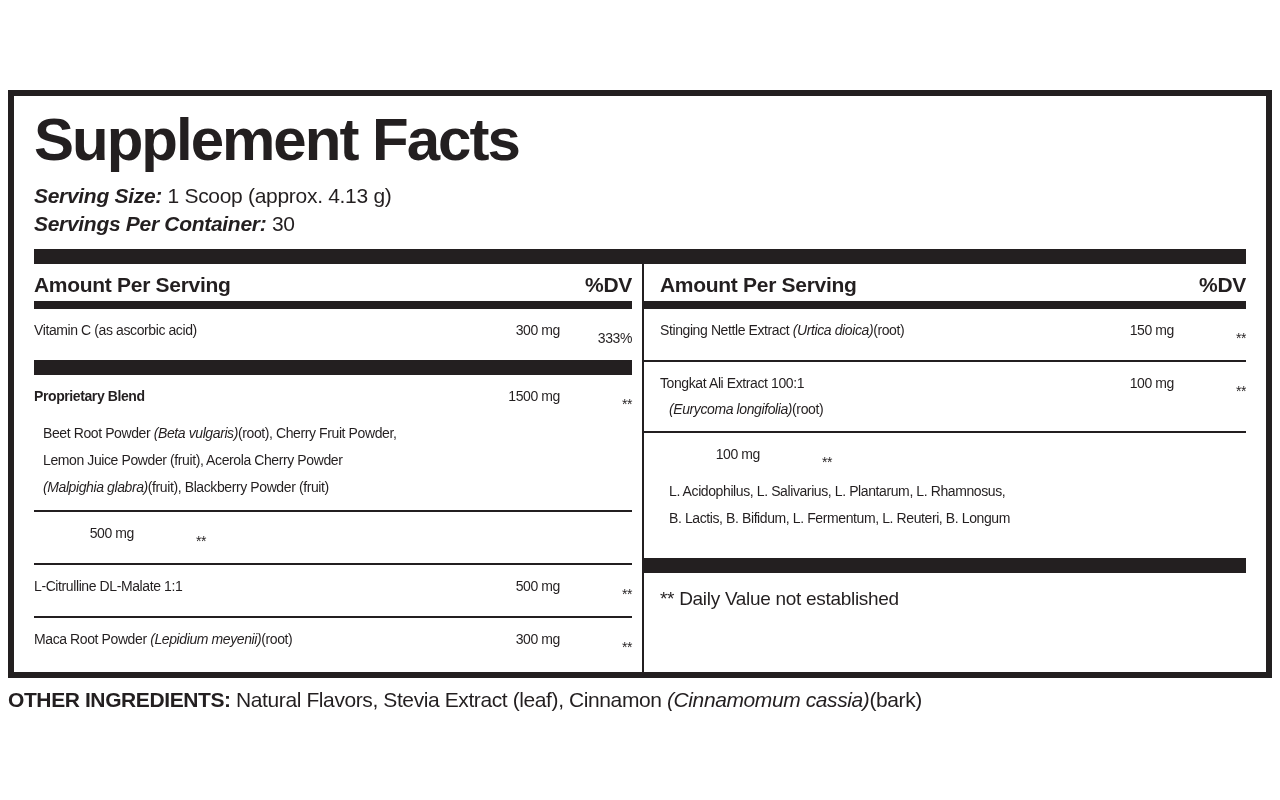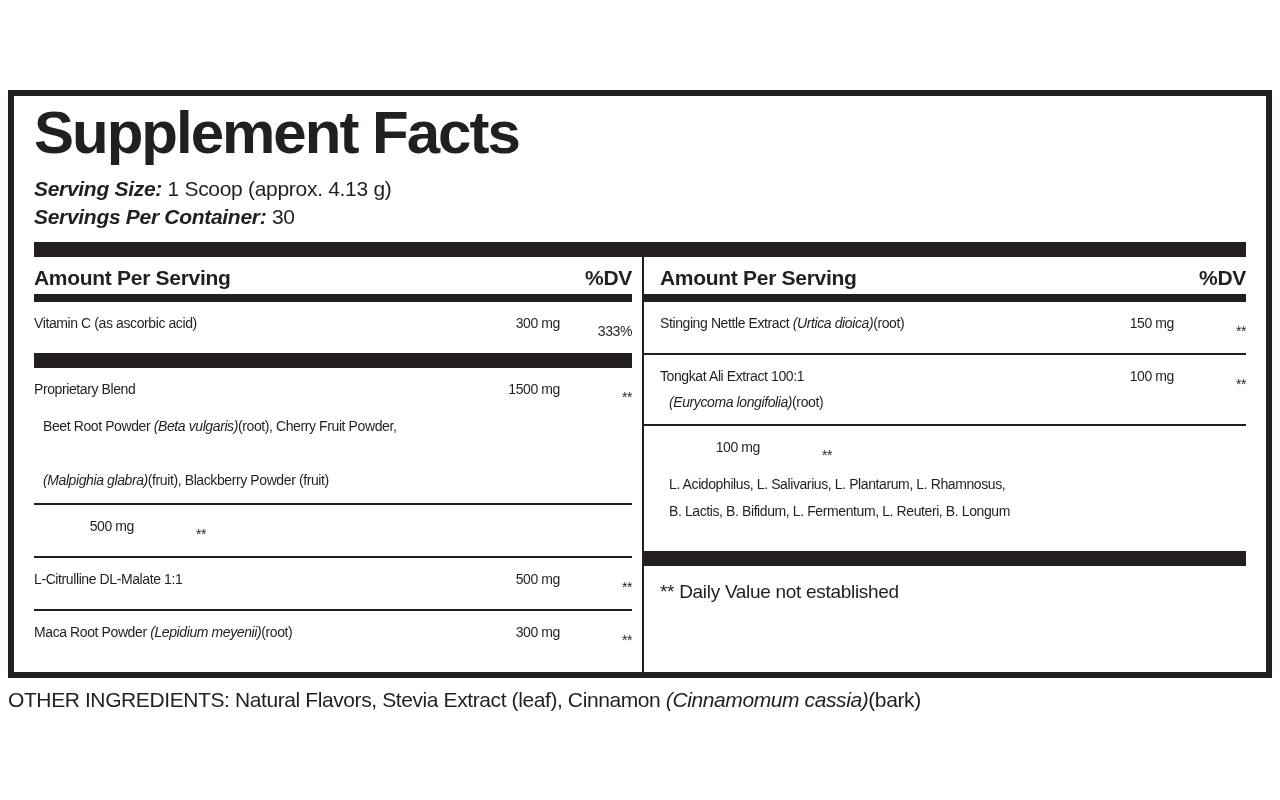--- a/index.html
+++ b/index.html
@@ -14,21 +14,21 @@
   * { box-sizing: border-box; }
 
   .page { position: relative; width: 1280px; height: 800px; }
 
   .facts-box {
     position: absolute;
     left: 8px; top: 90px;
     width: 1264px; height: 588px;
     border: 6px solid #231f20;
     background: #ffffff;
-    padding: 5px 20px 0 20px;
+    padding: 12px 20px 0 20px;
     display: flex;
     flex-direction: column;
     overflow: hidden;
   }
 
   .title {
     font-size: 60px;
     font-weight: bold;
     letter-spacing: -2px;
     line-height: 1.0;
@@ -117,21 +117,21 @@
 
   .other-ingredients {
     position: absolute;
     left: 8px; top: 686px;
     width: 1264px;
     font-size: 21px;
     letter-spacing: -0.4px;
     line-height: 28px;
   }
 
-  .seg-bold { font-weight: normal; }
+  .seg-bold { font-weight: bold; }
   .seg-italic { font-style: italic; }
   .seg-indent { padding-left: 9px; }
 </style>
 </head>
 <body>
 
 <div class="page">
 
   <div class="facts-box">
 
@@ -162,21 +162,21 @@
           <span class="row-amount">300 mg</span>
           <span class="row-dv">333%</span>
         </div>
 
         <div class="bar-thick-inner"></div>
 
         <div class="row">
           <span class="row-name"><span class="seg-bold">Proprietary Blend</span></span>
           <span class="row-amount">1500 mg</span>
           <span class="row-dv">**</span>
-          <span class="row-desc"><span>Beet Root Powder </span><span class="seg-italic">(Beta vulgaris)</span><span>(root), Cherry Fruit Powder,</span><br><br><span class="seg-italic">(Malpighia glabra)</span><span>(fruit), Blackberry Powder (fruit)</span></span>
+          <span class="row-desc"><span>Beet Root Powder </span><span class="seg-italic">(Beta vulgaris)</span><span>(root), Cherry Fruit Powder,</span><br><span>Lemon Juice Powder (fruit), Acerola Cherry Powder</span><br><span class="seg-italic">(Malpighia glabra)</span><span>(fruit), Blackberry Powder (fruit)</span></span>
         </div>
 
         <div class="row hair-top">
           <span class="row-amount">500 mg</span>
           <span class="row-dv">**</span>
         </div>
 
         <div class="row hair-top">
           <span class="row-name"><span>L-Citrulline DL-Malate 1:1</span></span>
           <span class="row-amount">500 mg</span>

